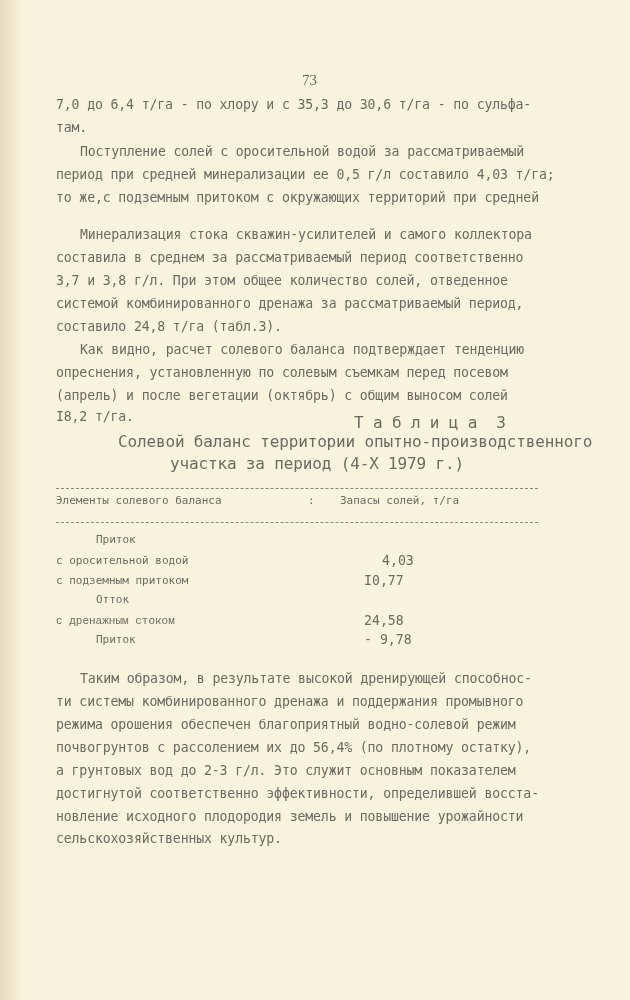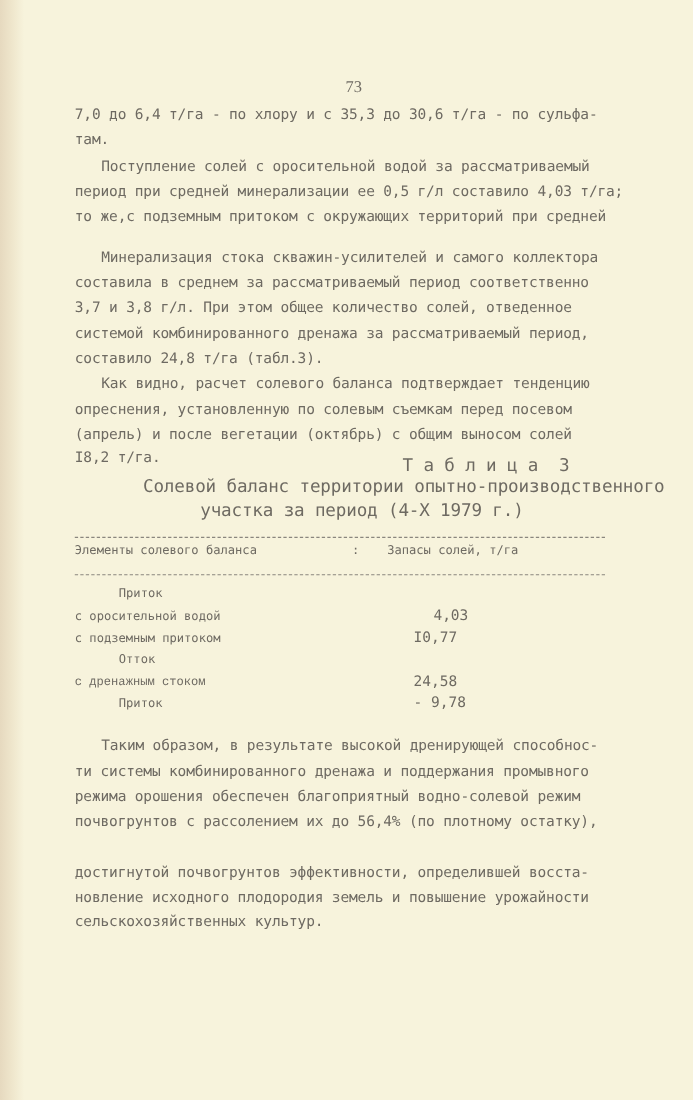--- a/index.html
+++ b/index.html
@@ -16,21 +16,21 @@
       color: #6e6a62;
     }
     .page-edge {
       position: absolute;
       left: 0; top: 0; bottom: 0;
       width: 22px;
       background: linear-gradient(to right, #e6d9bf 0%, #efe6cc 50%, #f7f3dc 100%);
     }
     .page {
       position: absolute;
-      left: 0; top: 0; width: 568px; height: 1000px; margin-left: 12px;
+      left: 0; top: 0; width: 568px; height: 1000px;
     }
     .page-number {
       position: absolute;
       left: 302px;
       top: 72px;
       font-family: "Liberation Serif", serif;
       font-size: 15px;
     }
     .line {
       position: absolute;
@@ -112,17 +112,18 @@
   <div class="cell-label" style="top:612px; left:56px;font-family:Liberation Mono, monospace;">с дренажным стоком</div>
   <div class="cell-value" style="top:612px; left:364px;">24,58</div>
 
   <div class="cell-label" style="top:631px; left:96px;">Приток</div>
   <div class="cell-value" style="top:631px; left:364px;">- 9,78</div>
 
   <div class="line" style="top:693px">ти системы комбинированного дренажа и поддержания промывного</div>
   <div class="line indent" style="top:670px">Таким образом, в результате высокой дренирующей способнос-</div>
   <div class="line" style="top:716px">режима орошения обеспечен благоприятный водно-солевой режим</div>
   <div class="line" style="top:739px">почвогрунтов с рассолением их до 56,4% (по плотному остатку),</div>
-  <div class="line" style="top:785px">достигнутой почвогрунтов эффективности, определившей восста-</div>
+  <div class="line" style="top:762px">а грунтовых вод до 2-3 г/л. Это служит основным показателем</div>
+  <div class="line" style="top:785px">достигнутой соответственно эффективности, определившей восста-</div>
   <div class="line" style="top:808px">новление исходного плодородия земель и повышение урожайности</div>
   <div class="line" style="top:830px">сельскохозяйственных культур.</div>
 
 </div>
 
 </body></html>

